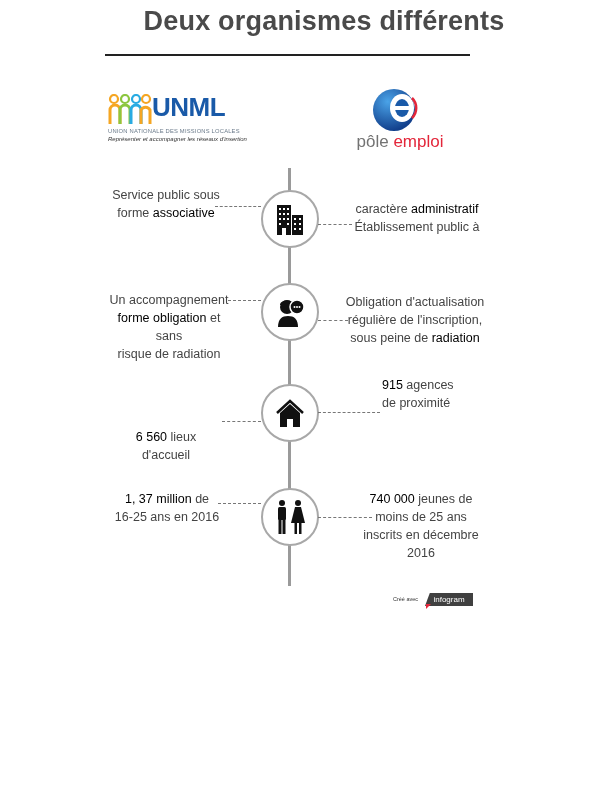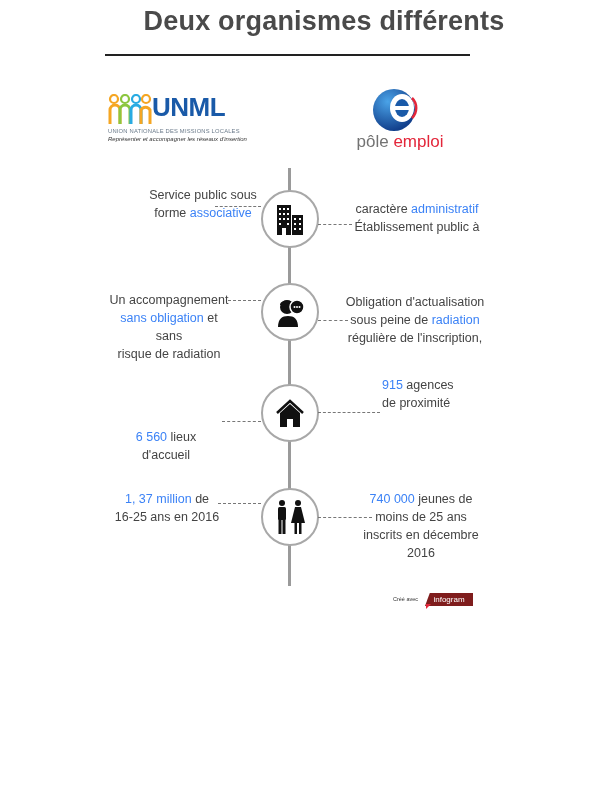--- a/index.html
+++ b/index.html
@@ -21,24 +21,24 @@
 
   .timeline { position:absolute; left:288px; top:168px; width:3px; height:418px; background:#9a9a9a; }
   .node { position:absolute; left:261px; width:54px; height:54px; border:2.5px solid #a8a8a8; border-radius:50%; background:#fff; display:flex; align-items:center; justify-content:center; }
   .node svg { display:block; }
 
   .dots { position:absolute; height:0; border-top:1.5px dashed #777; }
 
   .txt { position:absolute; font-size:12.5px; line-height:18px; color:#444; }
   .txt.left { text-align:center; }
   .txt.right { text-align:center; }
-  .hl { color:#3b82f6; }
+  .hl { color:#000000; }
 
   .credit { position:absolute; left:393px; top:596px; font-size:5.5px; color:#333; }
-  .infogram { position:absolute; left:425px; top:593px; width:48px; height:13px; background:#7f1d1d; color:#fff; font-size:8px; text-align:center; line-height:13px; clip-path:polygon(10% 0,100% 0,100% 100%,0 100%); }
+  .infogram { position:absolute; left:425px; top:593px; width:48px; height:13px; background:#404040; color:#fff; font-size:8px; text-align:center; line-height:13px; clip-path:polygon(10% 0,100% 0,100% 100%,0 100%); }
   .infogram-tail { position:absolute; left:426px; top:604px; width:0; height:0; border-left:5px solid #e3263a; border-bottom:5px solid transparent; }
 </style>
 </head>
 <body>
 
 <div class="title">Deux organismes différents</div>
 <div class="title-rule"></div>
 
 <div class="logo-unml">
   <svg class="unml-people" viewBox="0 0 44 32">
@@ -99,21 +99,21 @@
         <rect x="24" y="15" width="2" height="2"></rect>
       <rect x="19" y="20" width="2" height="2"></rect>
         <rect x="24" y="20" width="2" height="2"></rect>
       <rect x="19" y="25" width="2" height="2"></rect>
         <rect x="24" y="25" width="2" height="2"></rect>
     </g>
   </svg>
 </div>
 <div class="dots" style="left:215px; top:206px; width:46px;"></div>
 <div class="dots" style="left:318px; top:224px; width:34px;"></div>
-<div class="txt left" style="left:112px; top:186px; width:108px;margin-left:37px;">
+<div class="txt left" style="left:112px; top:186px; width:108px;">
   <div>Service public sous</div>
   <div><span>forme </span><span class="hl">associative</span></div>
 </div>
 <div class="txt right" style="left:352px; top:200px; width:130px;">
   <div><span>caractère </span><span class="hl">administratif</span></div>
   <div>Établissement public à</div>
 </div>
 
 <div class="node" style="top:283px;">
   <svg width="32" height="30" viewBox="0 0 32 30">
@@ -123,27 +123,27 @@
     <circle cx="23" cy="10" r="7" fill="#111" stroke="#fff" stroke-width="1.5"></circle>
     <circle cx="20.5" cy="10" r="1" fill="#fff"></circle>
       <circle cx="23" cy="10" r="1" fill="#fff"></circle>
       <circle cx="25.5" cy="10" r="1" fill="#fff"></circle>
   </svg>
 </div>
 <div class="dots" style="left:228px; top:300px; width:33px;"></div>
 <div class="dots" style="left:318px; top:320px; width:30px;"></div>
 <div class="txt left" style="left:108px; top:291px; width:122px;">
   <div>Un accompagnement</div>
-  <div><span class="hl">sans obligation</span><span> et sans</span></div>
+  <div><span class="hl">forme obligation</span><span> et sans</span></div>
   <div>risque de radiation</div>
 </div>
 <div class="txt right" style="left:344px; top:293px; width:142px;">
   <div>Obligation d'actualisation</div>
+  <div>régulière de l'inscription,</div>
   <div><span>sous peine de </span><span class="hl">radiation</span></div>
-  <div>régulière de l'inscription,</div>
 </div>
 
 <div class="node" style="top:384px;">
   <svg width="30" height="28" viewBox="0 0 30 28">
     <path d="M2 14 L15 2 L28 14" fill="none" stroke="#111" stroke-width="2.5"></path>
     <path d="M5 14 L15 5 L25 14 V28 H18 V20 H12 V28 H5 Z" fill="#111"></path>
   </svg>
 </div>
 <div class="dots" style="left:222px; top:421px; width:39px;"></div>
 <div class="dots" style="left:318px; top:412px; width:62px;"></div>

